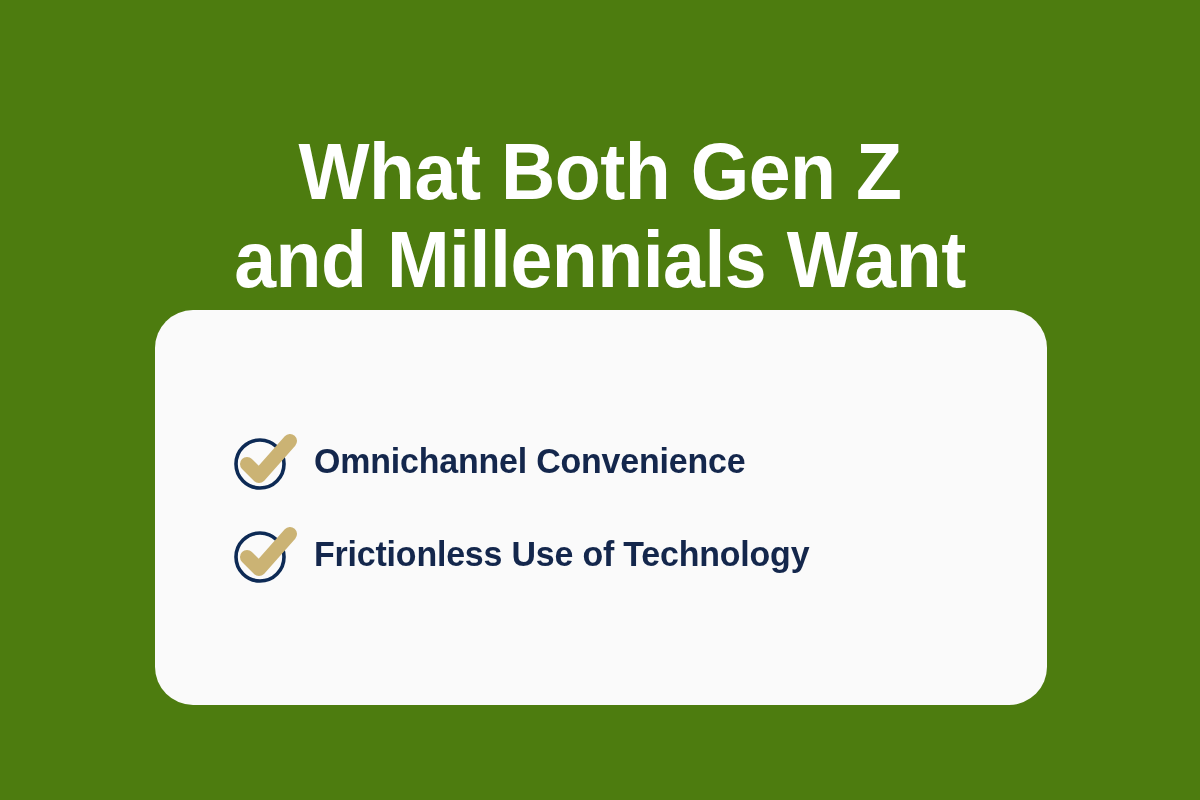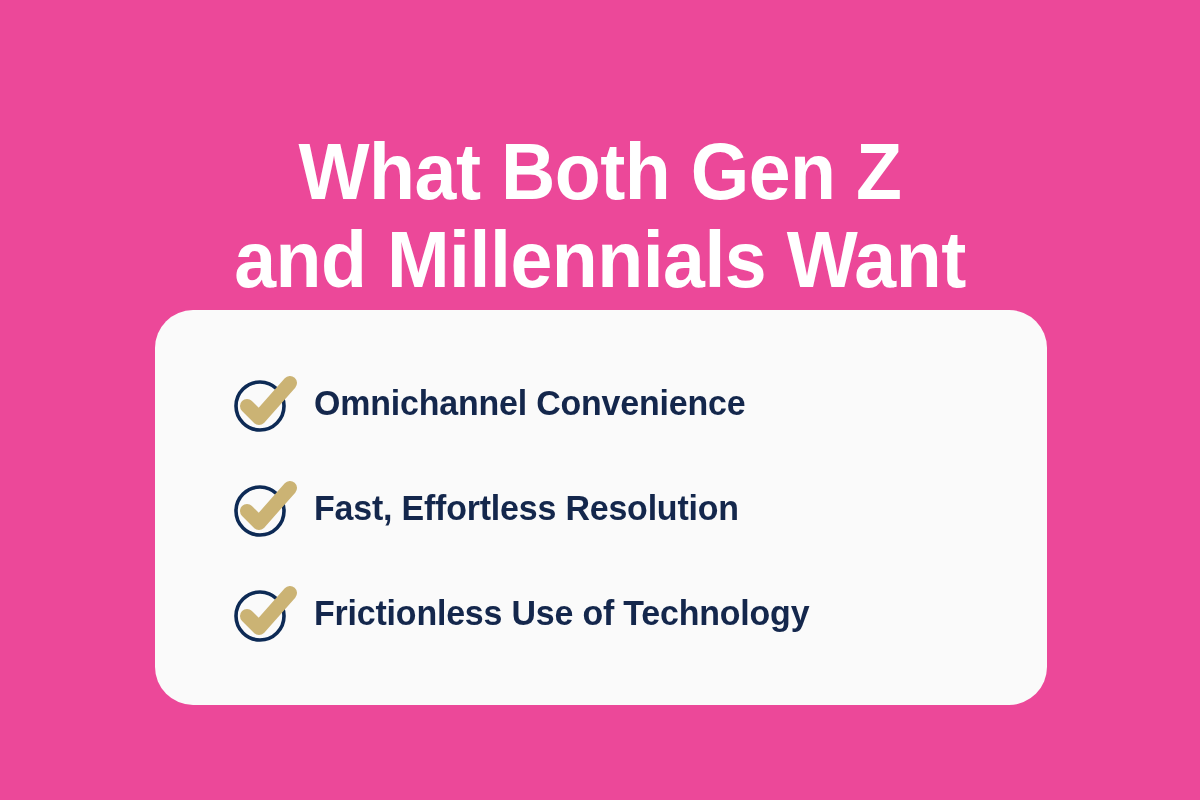--- a/index.html
+++ b/index.html
@@ -13,21 +13,21 @@
     height: 800px;
     overflow: hidden;
     font-family: "Liberation Sans", sans-serif;
     background: #04234f;
   }
 
   .slide {
     position: relative;
     width: 1200px;
     height: 800px;
-    background: #ec4899;
+    background: #4d7c0f;
     box-sizing: border-box;
   }
 
   
   .heading {
     position: absolute;
     left: 0;
     top: 74px;
     width: 1200px;
     text-align: center;
@@ -64,21 +64,20 @@
     left: 0;
     top: 0;
     width: 100%;
     height: 100%;
     padding: 0;
     margin: 0;
     list-style: none;
     display: flex;
     flex-direction: column;
     justify-content: center;
-    gap: 12px;
   }
 
   .list-item {
     display: flex;
     align-items: center;
     height: 93px;
     padding-left: 79px;
     box-sizing: border-box;
   }
 
@@ -118,27 +117,20 @@
     <ul class="list">
 
       <li class="list-item">
         <svg class="check-icon" viewBox="0 0 70 62" aria-hidden="true">
           <circle cx="26" cy="34" r="24" fill="none" stroke="#0d2a55" stroke-width="3.6"></circle>
           <path d="M13 34 L25 46 L56 11" fill="none" stroke="#cbb374" stroke-width="14" stroke-linecap="round" stroke-linejoin="round"></path>
         </svg>
         <span class="item-label">Omnichannel Convenience</span>
       </li>
 
-      <li class="list-item">
-        <svg class="check-icon" viewBox="0 0 70 62" aria-hidden="true">
-          <circle cx="26" cy="34" r="24" fill="none" stroke="#0d2a55" stroke-width="3.6"></circle>
-          <path d="M13 34 L25 46 L56 11" fill="none" stroke="#cbb374" stroke-width="14" stroke-linecap="round" stroke-linejoin="round"></path>
-        </svg>
-        <span class="item-label">Fast, Effortless Resolution</span>
-      </li>
 
 
       <li class="list-item">
         <svg class="check-icon" viewBox="0 0 70 62" aria-hidden="true">
           <circle cx="26" cy="34" r="24" fill="none" stroke="#0d2a55" stroke-width="3.6"></circle>
           <path d="M13 34 L25 46 L56 11" fill="none" stroke="#cbb374" stroke-width="14" stroke-linecap="round" stroke-linejoin="round"></path>
         </svg>
         <span class="item-label">Frictionless Use of Technology</span>
       </li>
 

